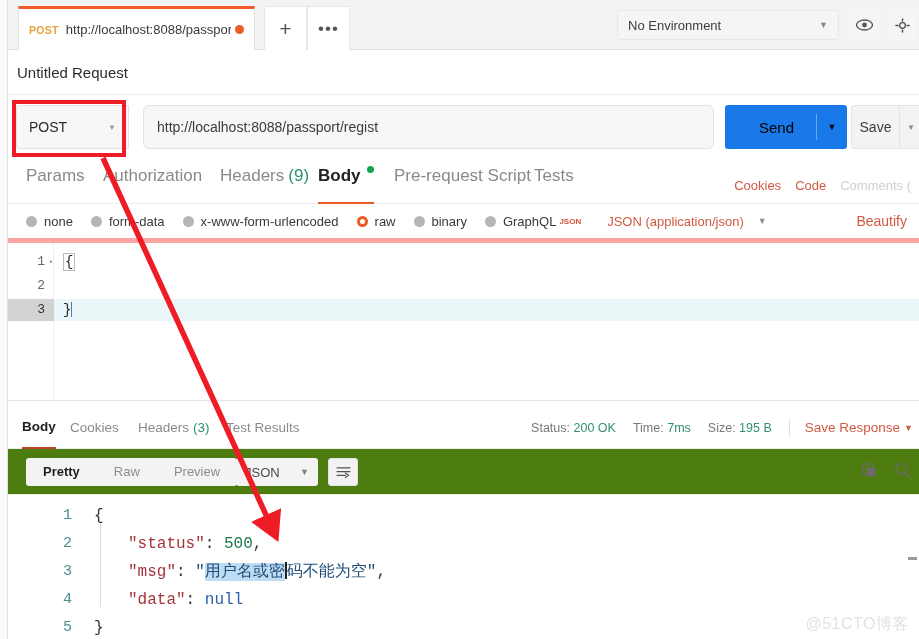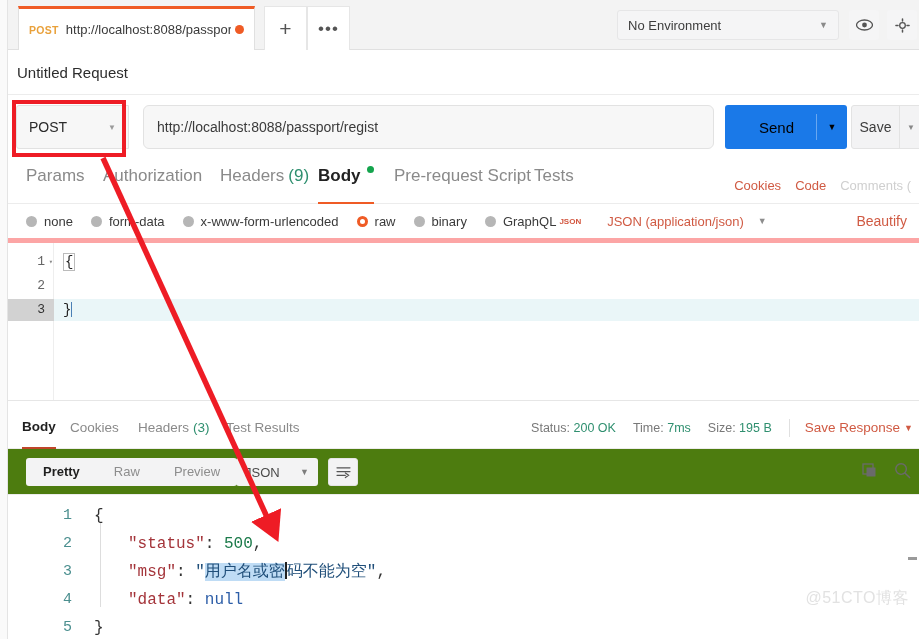--- a/index.html
+++ b/index.html
@@ -220,21 +220,21 @@
 
   
   .anno-box {
     position:absolute; left:12px; top:100px; width:114px; height:57px;
     border:4px solid #ee1c25; pointer-events:none;
   }
   .anno-svg { position:absolute; left:0; top:0; width:919px; height:639px; pointer-events:none; }
 
   
   .watermark {
-    position:absolute; right:10px; bottom:30px;
+    position:absolute; right:10px; bottom:4px;
     font-size:16px; color:#e2e2e2; letter-spacing:.5px;
   }
 </style>
 </head>
 <body>
 
 <div id="app">
 
   <div class="left-rail"></div>
 

